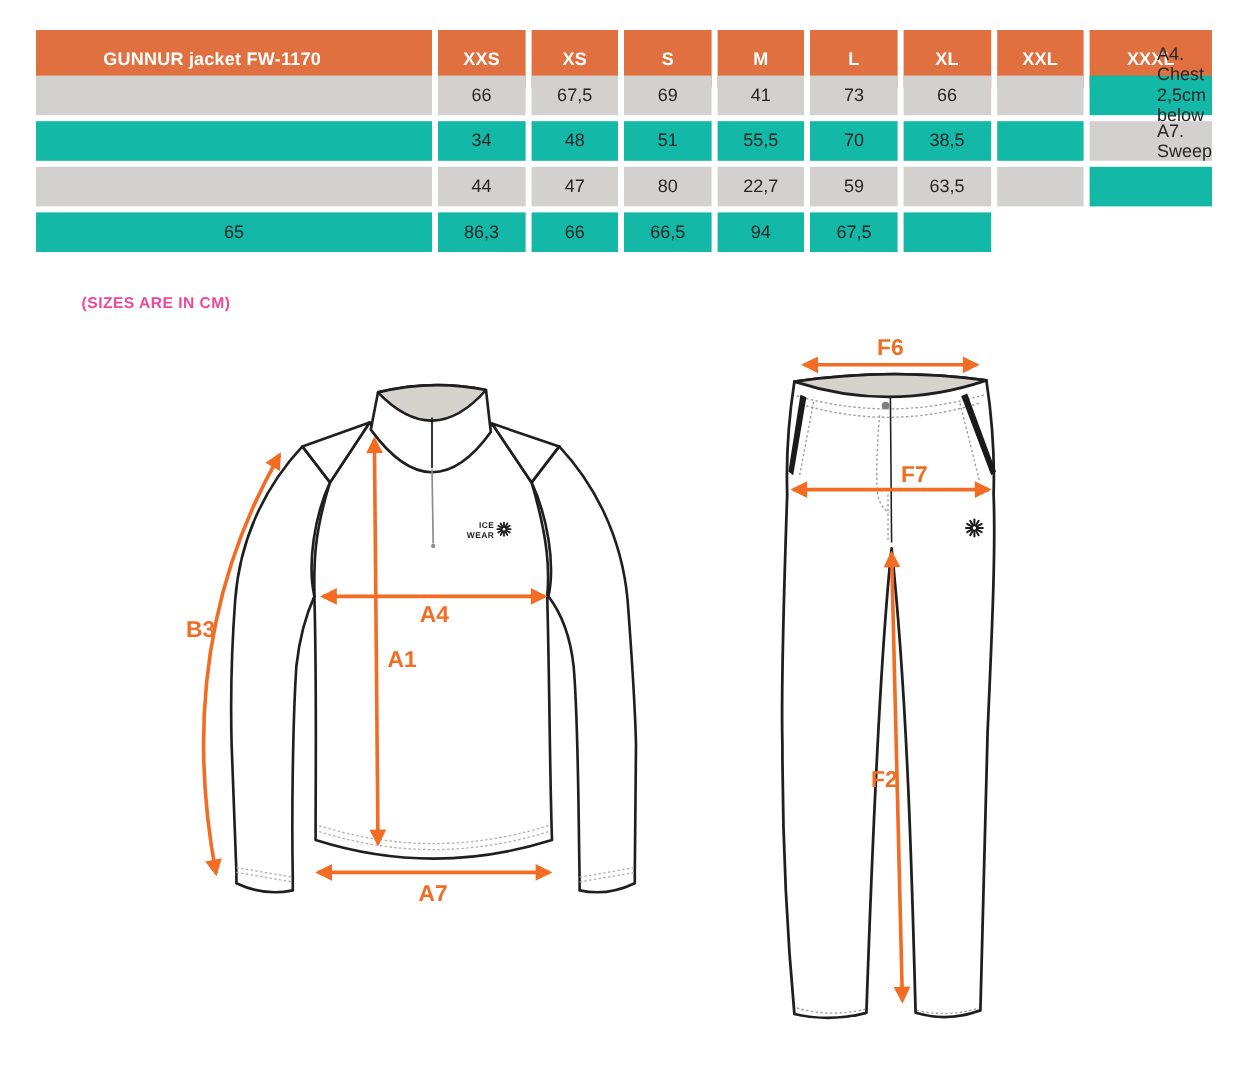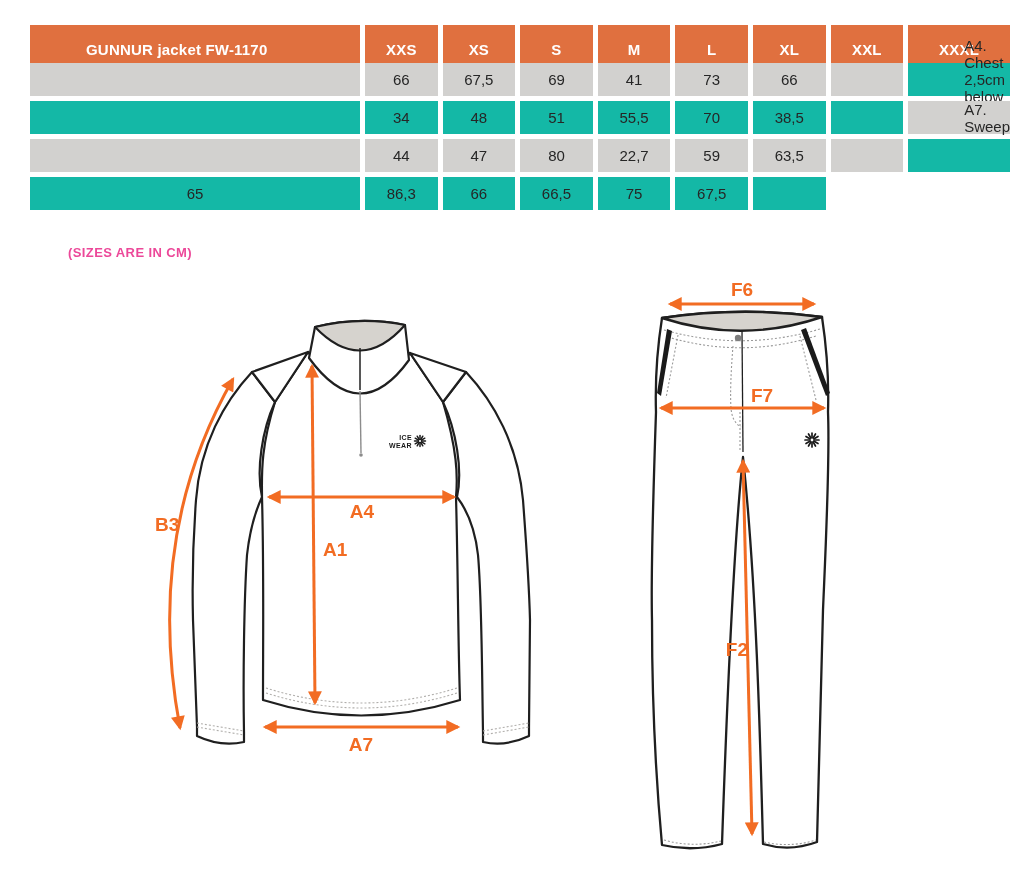--- a/index.html
+++ b/index.html
@@ -74,21 +74,21 @@
     <div class="dark">22,7</div>
     <div class="dark">59</div>
     <div class="dark">63,5</div>
     <div class="dark"></div>
 
     <div class="light"></div>
     <div class="light">65</div>
     <div class="light">86,3</div>
     <div class="light">66</div>
     <div class="light">66,5</div>
-    <div class="light">75</div>
+    <div class="light">94</div>
     <div class="light">67,5</div>
     <div class="light"></div>
   </div>
 
   <div class="note">(SIZES ARE IN CM)</div>
 
   <svg id="jacket-svg" class="diagram" viewBox="0 0 420 480" xmlns="http://www.w3.org/2000/svg">
     <defs>
       <marker id="ahj" viewBox="0 0 12 12" refX="10" refY="6" markerWidth="16" markerHeight="14" orient="auto-start-reverse" markerUnits="userSpaceOnUse">
         <path d="M0,0 L12,6 L0,12 Z" fill="#f26c23"></path>

